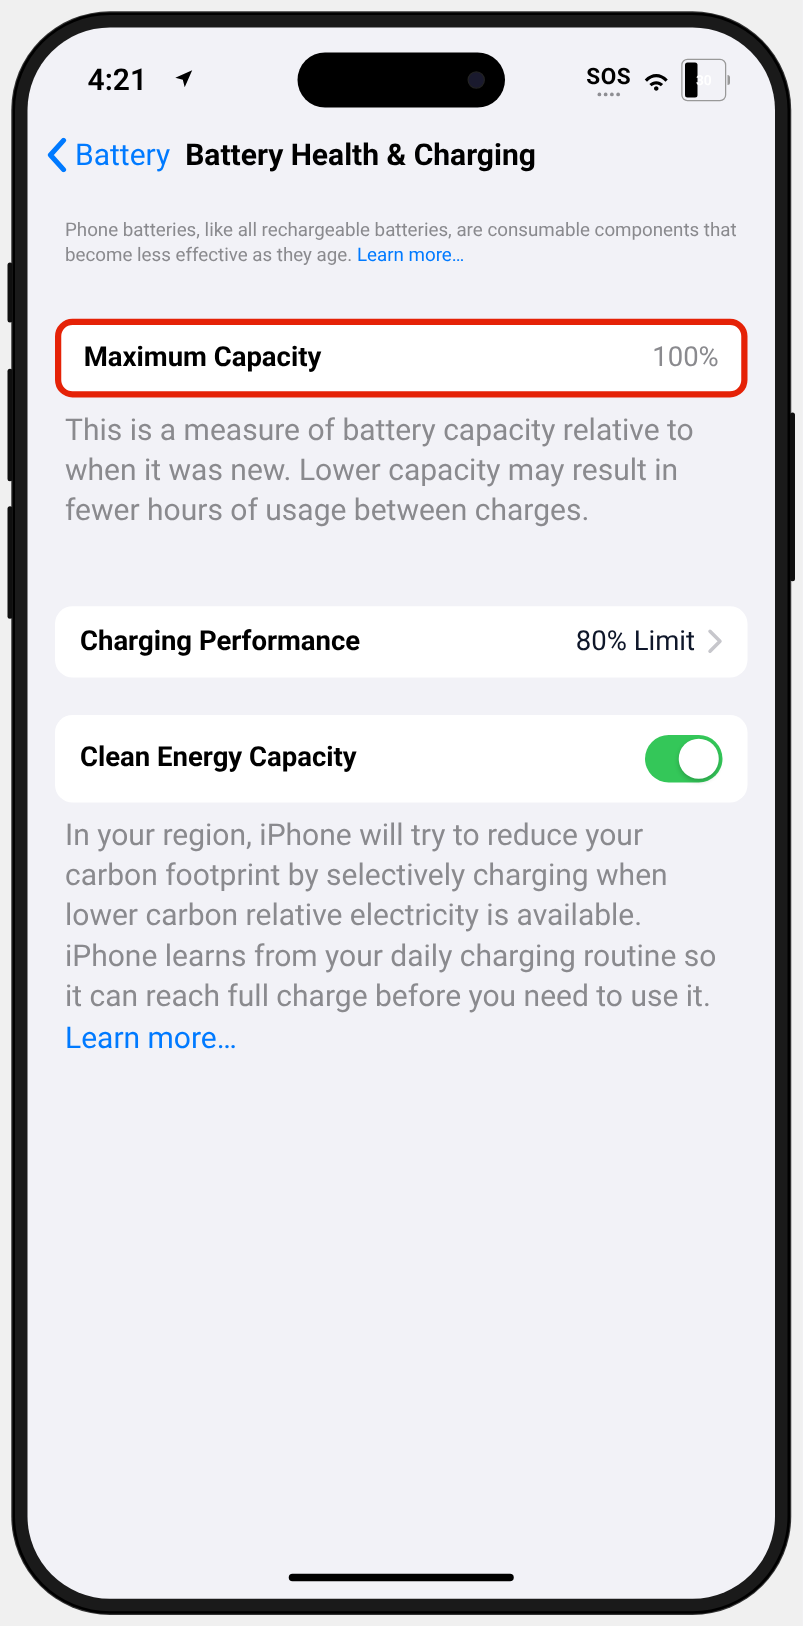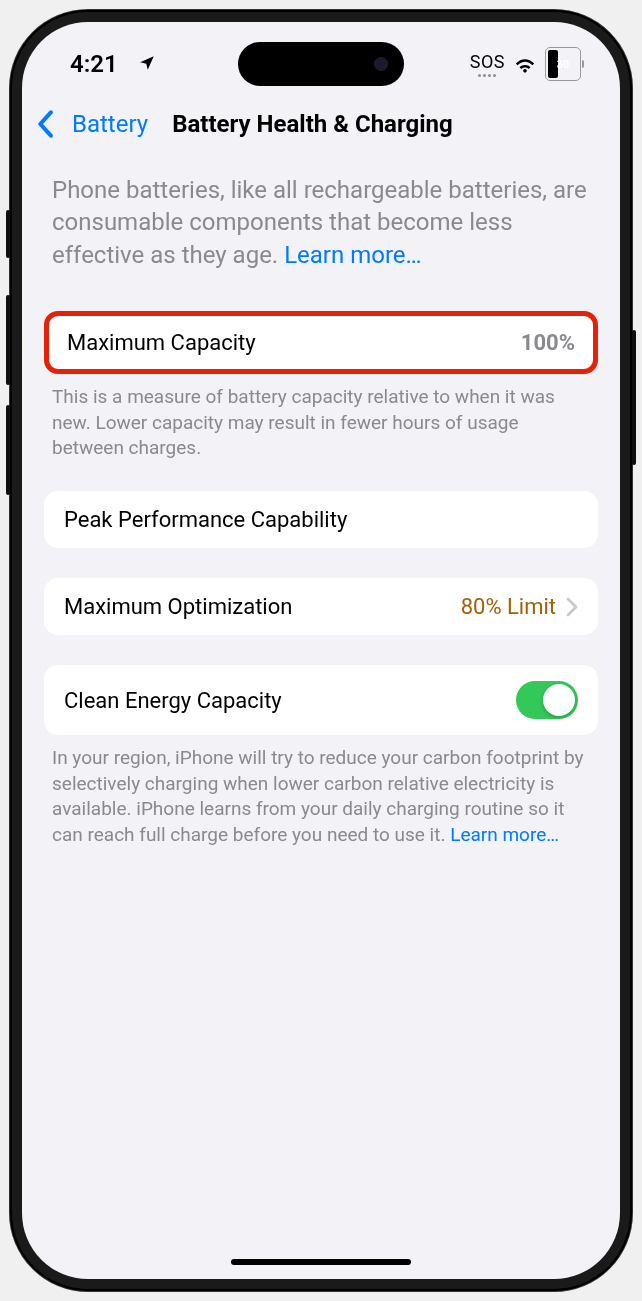--- a/index.html
+++ b/index.html
@@ -73,21 +73,21 @@
       gap: 20px;
       font-size: 24px;
       font-weight: 600;
       color: #000;
     }
     .status-right {
       display: flex;
       align-items: center;
       gap: 8px;
     }
-    .sos-text { font-size: 18px; font-weight: 400; letter-spacing: 0.5px; }
+    .sos-text { font-size: 18px; font-weight: 700; letter-spacing: 0.5px; }
     .dots-grid {
       display: grid;
       grid-template-columns: repeat(4, 3px);
       grid-gap: 2px;
     }
     .dots-grid span {
       width: 3px; height: 3px; background: #8e8e93; border-radius: 50%;
     }
     .status-sos-wrap { display: flex; flex-direction: column; align-items: center; gap: 2px; }
     .wifi-icon svg { display: block; }
@@ -124,41 +124,41 @@
       z-index: 1;
       mix-blend-mode: normal;
     }
     .battery-tip {
       width: 2px; height: 8px; background: #999; border-radius: 0 2px 2px 0;
     }
     .nav-bar {
       display: flex;
       align-items: center;
       padding: 18px 14px 14px 14px;
-      gap: 16px;
+      gap: 4px;
     }
     .back-chevron svg { display: block; }
     .back-label {
       font-size: 24px;
       color: #007aff;
       font-weight: 400;
       margin-left: 2px;
     }
     .nav-title {
       font-size: 24px;
       font-weight: 700;
       color: #000;
       margin-left: 8px;
       text-align: right;
     }
     .content {
       padding: 0 22px;
     }
     .description {
-      font-size: 24px;
+      font-size: 15px;
       line-height: 1.35;
       color: #8a8a8e;
       padding: 22px 8px 10px 8px;
     }
     .learn-more {
       color: #007aff;
     }
     .section-spacer { height: 30px; }
     .row {
       background: #fff;
@@ -166,31 +166,31 @@
       padding: 16px 20px;
       display: flex;
       align-items: center;
       justify-content: space-between;
       font-size: 22px;
     }
     .row.highlighted {
       border: 5px solid #e52207;
       padding: 14px 18px;
     }
-    .row-label { color: #000; font-weight: 400; }
-    .row-value { color: #8a8a8e; font-weight: bold; }
+    .row-label { color: #000; font-weight: 700; }
+    .row-value { color: #8a8a8e; }
     .row-detail {
       display: flex;
       align-items: center;
       gap: 10px;
-      color: #a16207;
+      color: #0f172a;
     }
     .chevron-right svg { display: block; }
     .footer-text {
-      font-size: 19px;
+      font-size: 24px;
       line-height: 1.35;
       color: #8a8a8e;
       padding: 10px 8px 0 8px;
     }
     .toggle {
       width: 62px;
       height: 38px;
       background: #34c759;
       border-radius: 19px;
       position: relative;
@@ -284,28 +284,25 @@
       <div class="section-spacer"></div>
 
       <div class="row highlighted">
         <span class="row-label">Maximum Capacity</span>
         <span class="row-value">100%</span>
       </div>
       <div class="footer-text">This is a measure of battery capacity relative to when it was new. Lower capacity may result in fewer hours of usage between charges.</div>
 
       <div class="section-spacer"></div>
 
+
+      <div class="section-spacer"></div>
+
       <div class="row">
-        <span class="row-label">Peak Performance Capability</span>
-      </div>
-
-      <div class="section-spacer"></div>
-
-      <div class="row">
-        <span class="row-label">Maximum Optimization</span>
+        <span class="row-label">Charging Performance</span>
         <div class="row-detail">
           <span>80% Limit</span>
           <span class="chevron-right">
             <svg width="12" height="20" viewBox="0 0 12 20">
                 <path d="M2 2 L10 10 L2 18" stroke="#c7c7cc" stroke-width="2.8" fill="none" stroke-linecap="round" stroke-linejoin="round"></path>
               </svg>
           </span>
         </div>
       </div>
 

